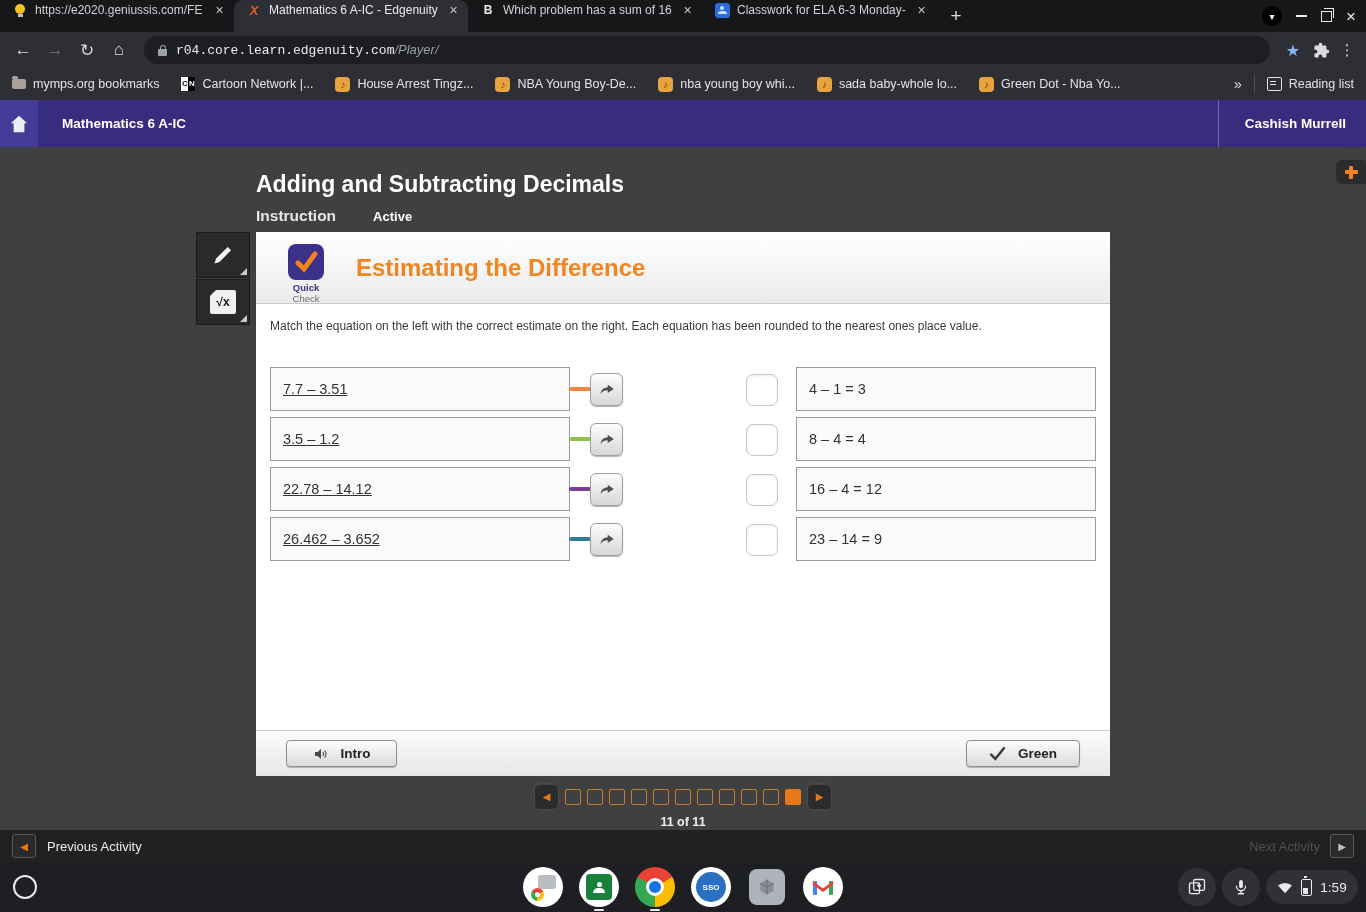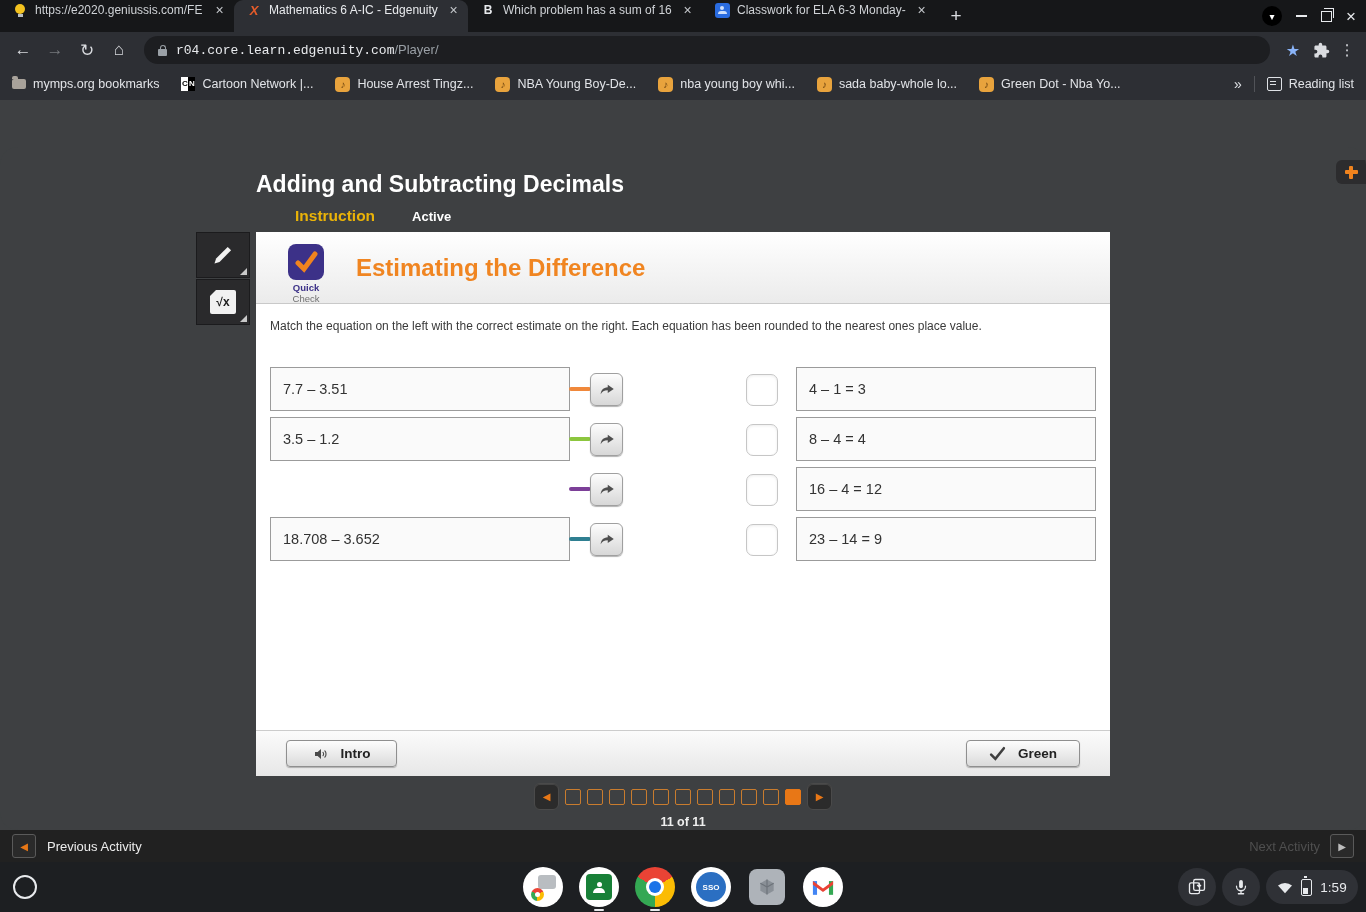--- a/index.html
+++ b/index.html
@@ -35,21 +35,21 @@
   
   .toolbar{position:absolute;top:32px;left:0;width:100%;height:36px;background:#2d2f34;display:flex;align-items:center;
            padding:0 8px;box-sizing:border-box;gap:2px;}
   .navic{width:30px;height:30px;display:grid;place-items:center;color:#d8dade;font-size:17px;}
   .navic.dim{color:#75787c;}
   .urlbar{flex:1;height:28px;background:#1d1e21;border-radius:14px;margin:0 8px;display:flex;align-items:center;
           padding:0 14px;font-size:13px;gap:9px;}
   .lock{width:9px;height:7px;background:#9aa0a6;border-radius:1px;position:relative;margin-top:4px;}
   .lock:before{content:'';position:absolute;top:-4px;left:1.5px;width:4px;height:4px;border:1.5px solid #9aa0a6;border-bottom:none;border-radius:3px 3px 0 0;}
   .uhost{color:#e8eaed;font-family:Liberation Mono, monospace;}
-  .upath{color:#9aa0a6;}
+  .upath{color:#9aa0a6;font-style:italic;}
   .star{color:#8ab4f8;font-size:16px;width:26px;text-align:center;}
   .puzz{width:26px;display:grid;place-items:center;}
   .dots3{color:#dadce0;font-size:15px;width:22px;text-align:center;letter-spacing:0;}
 
   
   .bookmarks{position:absolute;top:68px;left:0;width:100%;height:32px;background:#2d2f34;display:flex;align-items:center;
              padding:0 12px;box-sizing:border-box;gap:22px;font-size:12.5px;color:#e2e4e8;}
   .bmitem{display:flex;align-items:center;gap:7px;white-space:nowrap;}
   .folder{width:14px;height:10px;background:#a8a29a;border-radius:2px;position:relative;}
   .folder:before{content:'';position:absolute;top:-3px;left:0;width:6px;height:3px;background:#a8a29a;border-radius:2px 2px 0 0;}
@@ -72,21 +72,21 @@
 
   
   .content{position:absolute;top:147px;left:0;width:100%;height:683px;background:#3e4042;overflow:hidden;border-radius:18px;}
   .flyout{position:absolute;right:0;top:13px;width:30px;height:24px;background:#2c2c2e;border-radius:6px 0 0 6px;display:grid;place-items:center;}
   .plus{width:13px;height:13px;position:relative;}
   .plus:before,.plus:after{content:'';position:absolute;background:#f0831e;border-radius:1px;}
   .plus:before{left:4.5px;top:0;width:4px;height:13px;}
   .plus:after{left:0;top:4.5px;width:13px;height:4px;}
   .lesson-title{position:absolute;left:256px;top:24px;color:#fff;font-size:23px;font-weight:bold;}
   .lesson-tabs{position:absolute;left:256px;top:60px;display:flex;gap:37px;align-items:baseline;}
-  .instr{color:#eab308;font-weight:bold;font-size:15.5px;margin-left:39px;}
+  .instr{color:#e5e5e5;font-weight:bold;font-size:15.5px;}
   .activelbl{color:#fff;font-weight:bold;font-size:13px;}
 
   .tools{position:absolute;left:196px;top:85px;width:54px;}
   .toolbtn{width:54px;height:46px;background:#2a2a2c;border:1px solid #1b1b1d;box-sizing:border-box;display:grid;place-items:center;position:relative;margin-bottom:1px;}
   .toolbtn:after{content:'';position:absolute;right:2px;bottom:2px;border-left:7px solid transparent;border-bottom:7px solid #c9c9c9;}
   .sqrtdoc{width:26px;height:24px;background:#f1f1f1;border-radius:2px;display:grid;place-items:center;font-size:12px;color:#1c1c1c;font-weight:bold;position:relative;}
   .sqrtdoc:before{content:'';position:absolute;left:0;top:0;border-top:6px solid #2a2a2c;border-right:6px solid transparent;}
 
   .card{position:absolute;left:256px;top:85px;width:854px;height:544px;background:#fff;}
   .card-header{position:absolute;left:0;top:0;width:100%;height:72px;background:linear-gradient(#ffffff,#ebebeb);
@@ -95,21 +95,21 @@
   .qcbox{width:36px;height:36px;margin:0 auto;background:#3c3188;border-radius:8px;display:grid;place-items:center;}
   .qcl1{color:#3c3188;font-weight:bold;font-size:9.5px;margin-top:2px;}
   .qcl2{color:#707070;font-size:9.5px;}
   .activity-title{position:absolute;left:100px;top:22px;color:#f08521;font-size:24px;font-weight:bold;}
 
   .prompt{position:absolute;left:14px;top:82px;width:818px;color:#3a3a3a;font-size:12px;line-height:24px;}
 
   .mrow{position:absolute;left:0;width:100%;height:44px;}
   .eqbox{position:absolute;width:300px;height:44px;background:#fafafa;border:1px solid #9b9b9b;box-sizing:border-box;
          display:flex;align-items:center;padding-left:12px;font-size:14.5px;color:#333;}
-  .lbox{left:14px;}
+  .lbox{left:14px;text-decoration:underline;}
   .rbox{left:540px;}
   .conn{position:absolute;left:313px;top:20px;width:22px;height:4px;border-radius:2px;}
   .abtn{position:absolute;left:334px;top:6px;width:31px;height:31px;border:1px solid #9f9f9f;border-radius:6px;
         background:linear-gradient(#fdfdfd,#d7d7d7);display:grid;place-items:center;box-shadow:0 1px 1px rgba(0,0,0,.3);}
   .cbox{position:absolute;left:490px;top:7px;width:30px;height:30px;border:1px solid #c6c6c6;border-radius:7px;background:#fff;
         box-shadow:inset 0 1px 3px rgba(0,0,0,.07);}
 
   .card-footer{position:absolute;left:0;top:498px;width:100%;height:46px;background:linear-gradient(#fbfbfb,#e7e7e7);border-top:1px solid #cccccc;box-sizing:border-box;}
   .cbtn{position:absolute;top:9px;height:27px;border:1px solid #8f8f8f;border-radius:4px;background:linear-gradient(#fdfdfd,#dadada);
         display:flex;align-items:center;justify-content:center;gap:12px;font-size:13.5px;font-weight:bold;color:#222;
@@ -255,20 +255,29 @@
     <span class="bm-right">
       <span class="chev2">»</span>
       <span class="bmdiv"></span>
       <span class="bmitem">
         <span class="rlicon"></span>
         <span>Reading list</span>
       </span>
     </span>
   </div>
 
+  <div class="eheader">
+    <div class="home-tile">
+      <svg width="20" height="18" viewBox="0 0 24 22">
+          <path d="M12 1l10 9h-3.4v11H5.4V10H2L12 1z" fill="#eceef5"></path>
+        </svg>
+    </div>
+    <span class="course">Mathematics 6 A-IC</span>
+    <span class="student">Cashish Murrell</span>
+  </div>
 
   <div class="content">
 
     <div class="flyout">
         <span class="plus"></span>
       </div>
 
     <div class="lesson-title">Adding and Subtracting Decimals</div>
     <div class="lesson-tabs">
       <span class="instr">Instruction</span>
@@ -320,32 +329,33 @@
         <div class="abtn">
           <svg width="18" height="18" viewBox="0 0 24 24">
               <path d="M13 5l8 5.5-8 5.5v-3.6C8 12.4 5.4 14 3.6 17.6c.2-5.6 3.6-9 9.4-9.4V5z" fill="#4f4f4f"></path>
             </svg>
         </div>
         <div class="cbox"></div>
         <div class="eqbox rbox">8 – 4 = 4</div>
       </div>
 
       <div class="mrow" style="top:235px">
+        <div class="eqbox lbox">22.78 – 14.12</div>
         <div class="conn" style="background-color: rgb(124, 63, 152);"></div>
         <div class="abtn">
           <svg width="18" height="18" viewBox="0 0 24 24">
               <path d="M13 5l8 5.5-8 5.5v-3.6C8 12.4 5.4 14 3.6 17.6c.2-5.6 3.6-9 9.4-9.4V5z" fill="#4f4f4f"></path>
             </svg>
         </div>
         <div class="cbox"></div>
         <div class="eqbox rbox">16 – 4 = 12</div>
       </div>
 
       <div class="mrow" style="top:285px">
-        <div class="eqbox lbox">18.708 – 3.652</div>
+        <div class="eqbox lbox">26.462 – 3.652</div>
         <div class="conn" style="background-color: rgb(47, 127, 145);"></div>
         <div class="abtn">
           <svg width="18" height="18" viewBox="0 0 24 24">
               <path d="M13 5l8 5.5-8 5.5v-3.6C8 12.4 5.4 14 3.6 17.6c.2-5.6 3.6-9 9.4-9.4V5z" fill="#4f4f4f"></path>
             </svg>
         </div>
         <div class="cbox"></div>
         <div class="eqbox rbox">23 – 14 = 9</div>
       </div>
 

